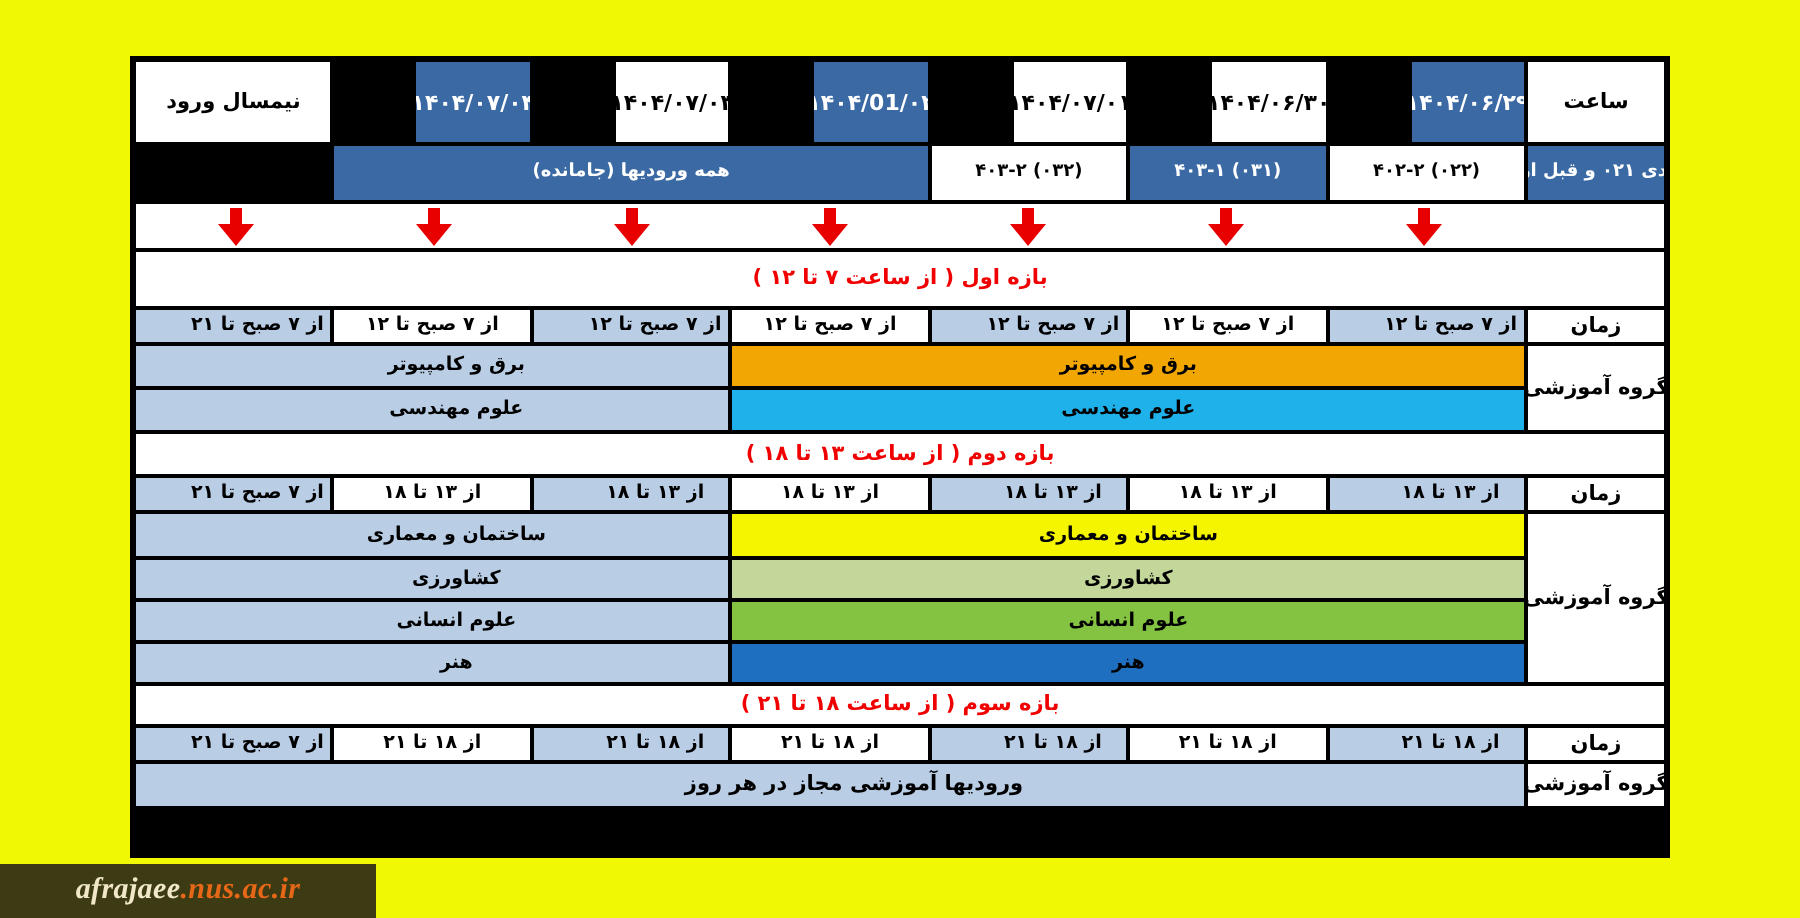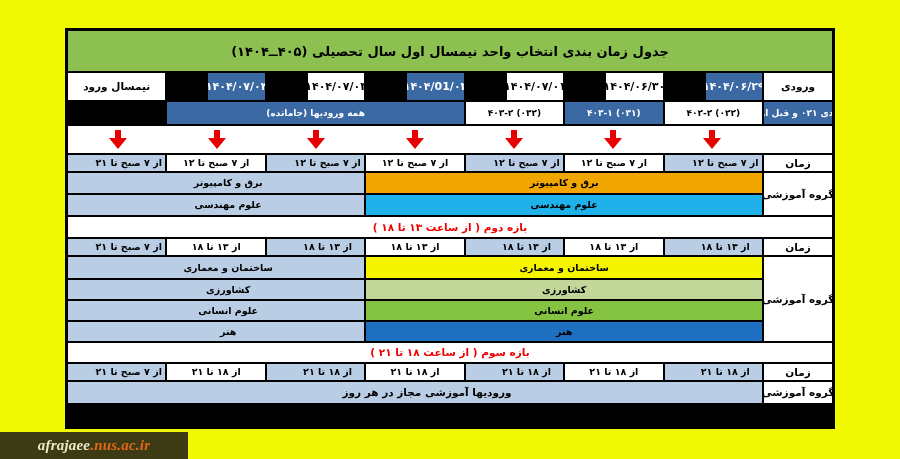--- a/index.html
+++ b/index.html
@@ -59,23 +59,22 @@
     text-align:right;
   }
   .site-badge .primary{color:var(--badge_primary,#f0e8c8);}
   .site-badge .secondary{color:var(--badge_secondary,#e56717);}
 </style>
 </head>
 <body>
 
 <div class="schedule-table">
 
-  <div class="cell title-cell span8">جدول زمان بندی انتخاب واحد نیمسال اول سال تحصیلی (۴۰۵ــ۱۴۰۴)</div>
 
-  <div class="cell label-cell">ورودی</div>
+  <div class="cell label-cell">ساعت</div>
   <div class="cell date-cell dk">۱۴۰۴/۰۶/۲۹</div>
   <div class="cell date-cell">۱۴۰۴/۰۶/۳۰</div>
   <div class="cell date-cell">۱۴۰۴/۰۷/۰۱</div>
   <div class="cell date-cell dk">۱۴۰۴/01/۰۲</div>
   <div class="cell date-cell">۱۴۰۴/۰۷/۰۳</div>
   <div class="cell date-cell dk">۱۴۰۴/۰۷/۰۴</div>
 
   <div class="cell label-cell">نیمسال ورود</div>
   <div class="cell entry-cell dk">ورودی ۰۲۱ و قبل از آن</div>
   <div class="cell entry-cell ltr">۴۰۲-۲ (۰۲۲)</div>
@@ -122,20 +121,21 @@
         </span>
       </div>
     <div class="arrow-slot">
         <span class="arrow">
           <i class="a-stem"></i>
           <i class="a-head"></i>
         </span>
       </div>
   </div>
 
+  <div class="cell section-title span8">بازه اول ( از ساعت ۷ تا ۱۲ )</div>
 
   <div class="cell label-cell">زمان</div>
   <div class="cell time-cell lb">از ۷ صبح تا ۱۲</div>
   <div class="cell time-cell">از ۷ صبح تا ۱۲</div>
   <div class="cell time-cell lb">از ۷ صبح تا ۱۲</div>
   <div class="cell time-cell">از ۷ صبح تا ۱۲</div>
   <div class="cell time-cell lb">از ۷ صبح تا ۱۲</div>
   <div class="cell time-cell">از ۷ صبح تا ۱۲</div>
   <div class="cell time-cell lb">از ۷ صبح تا ۲۱</div>
 

